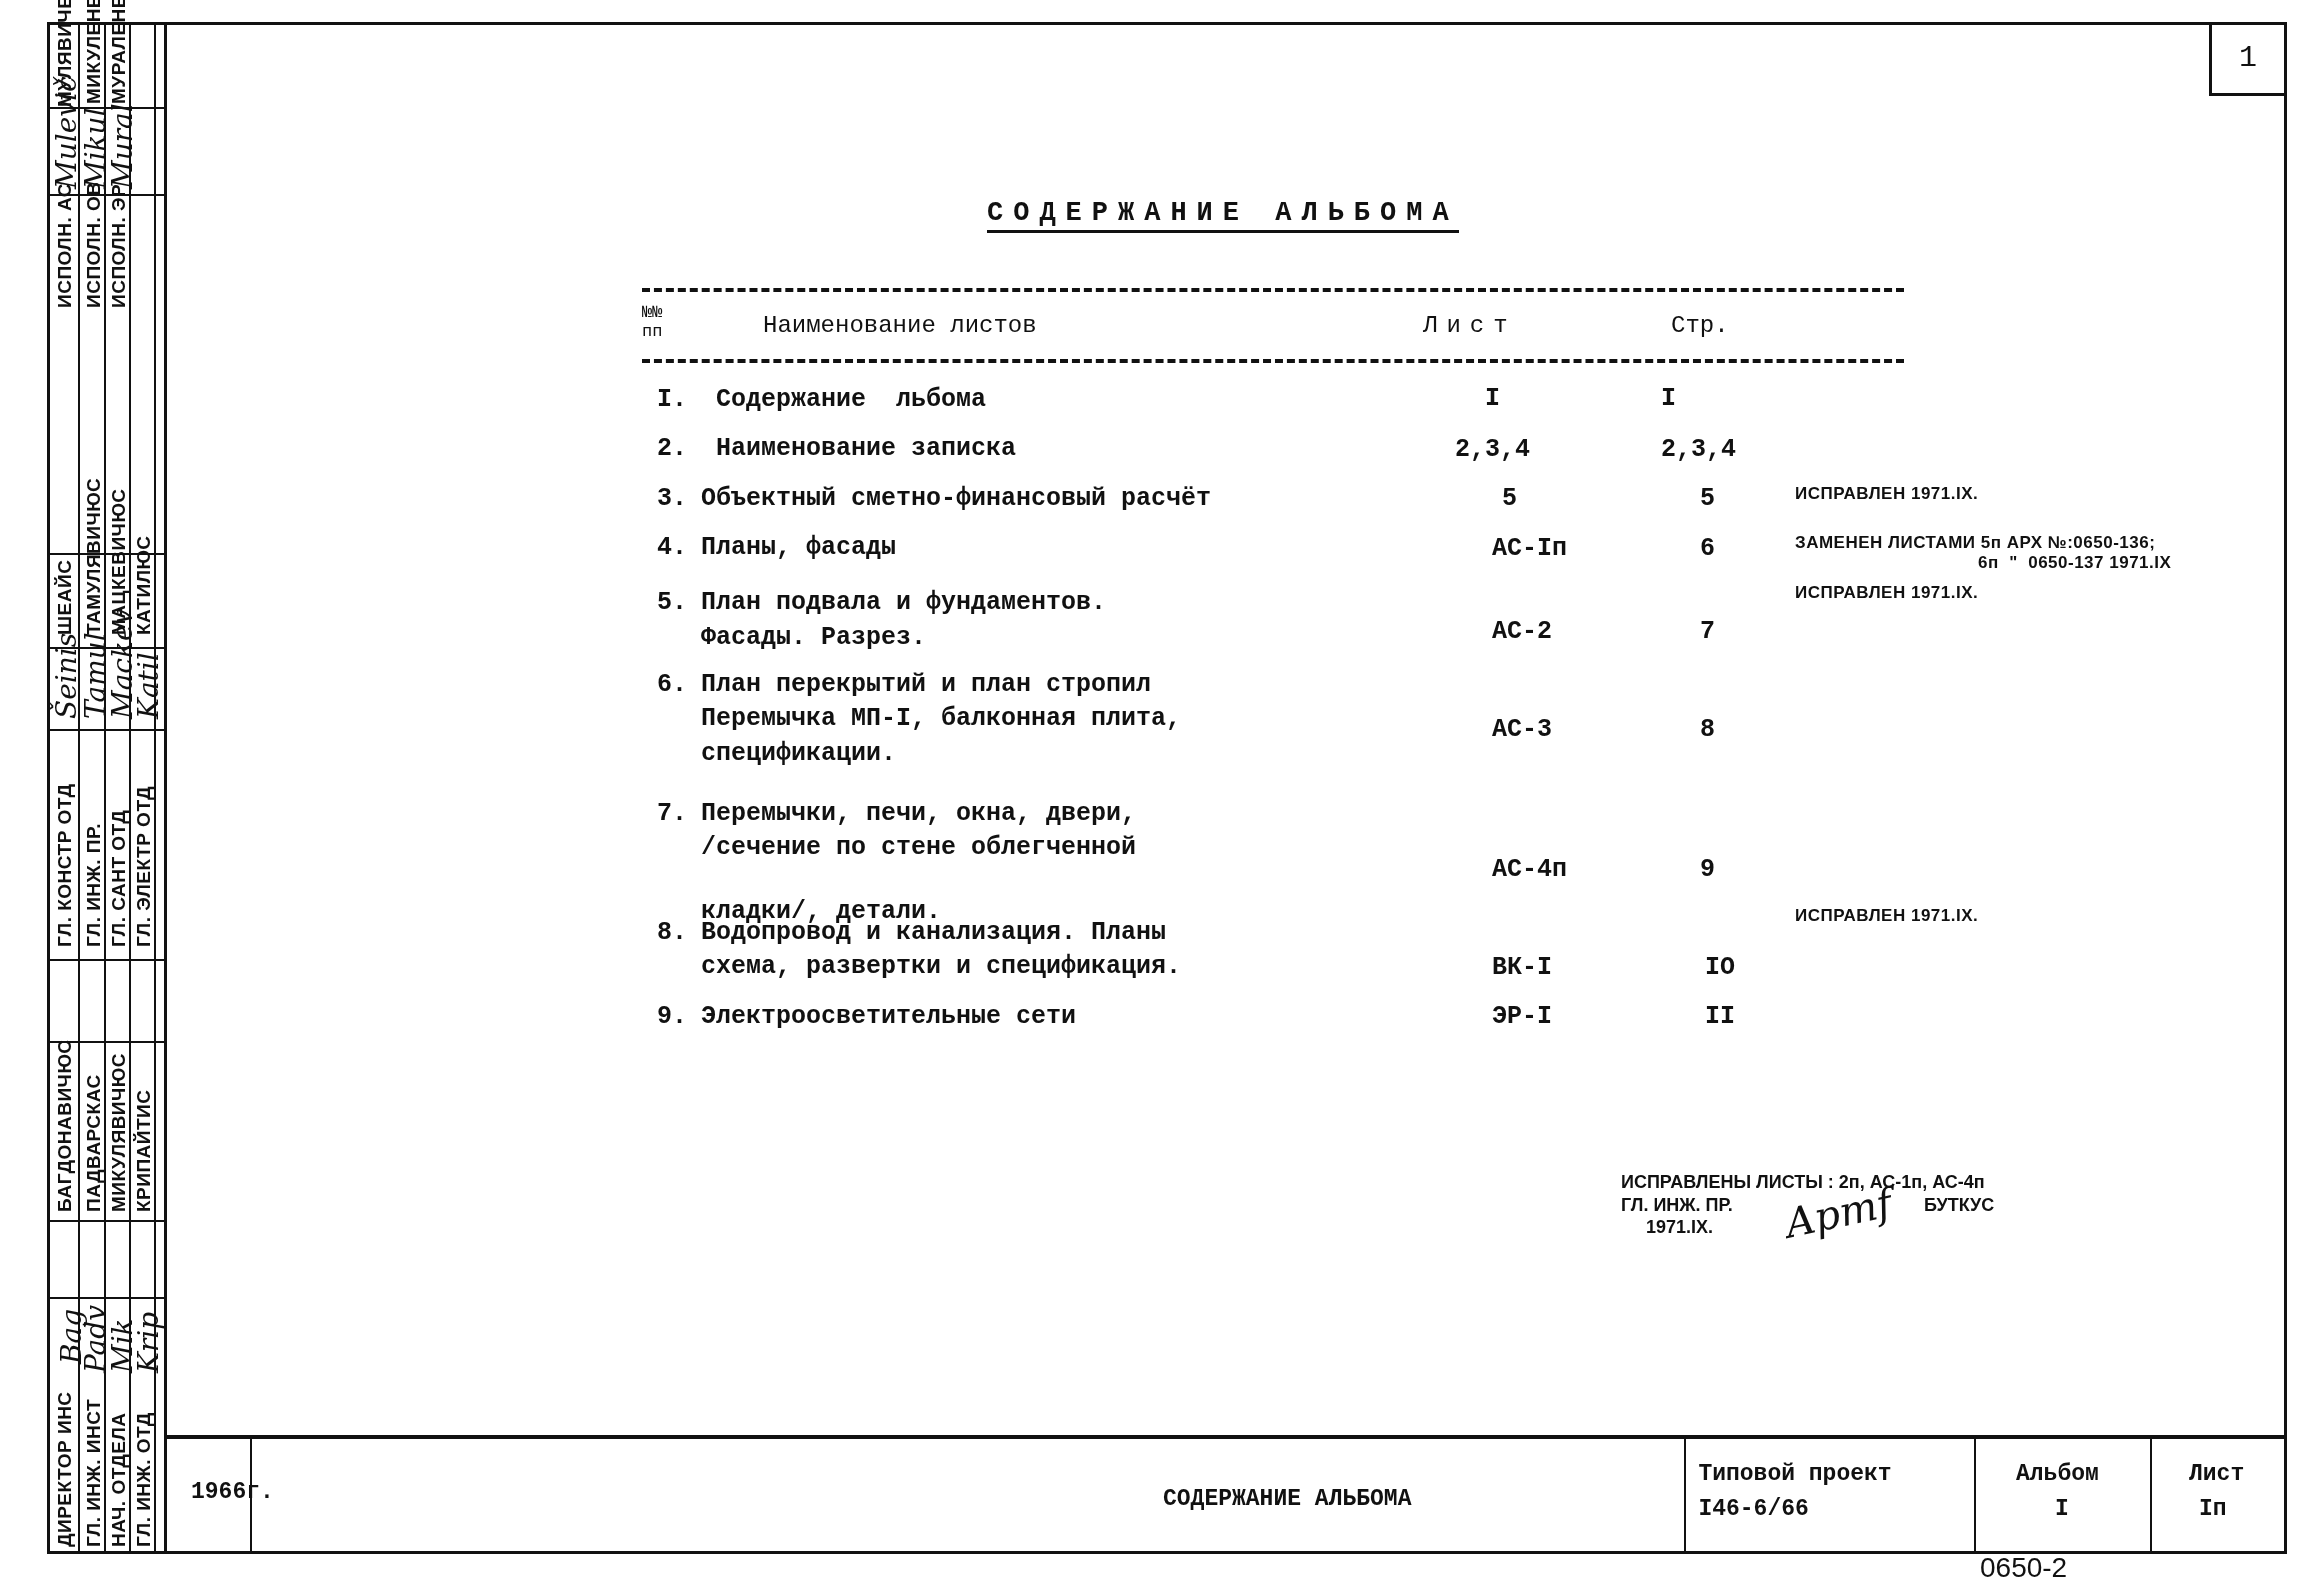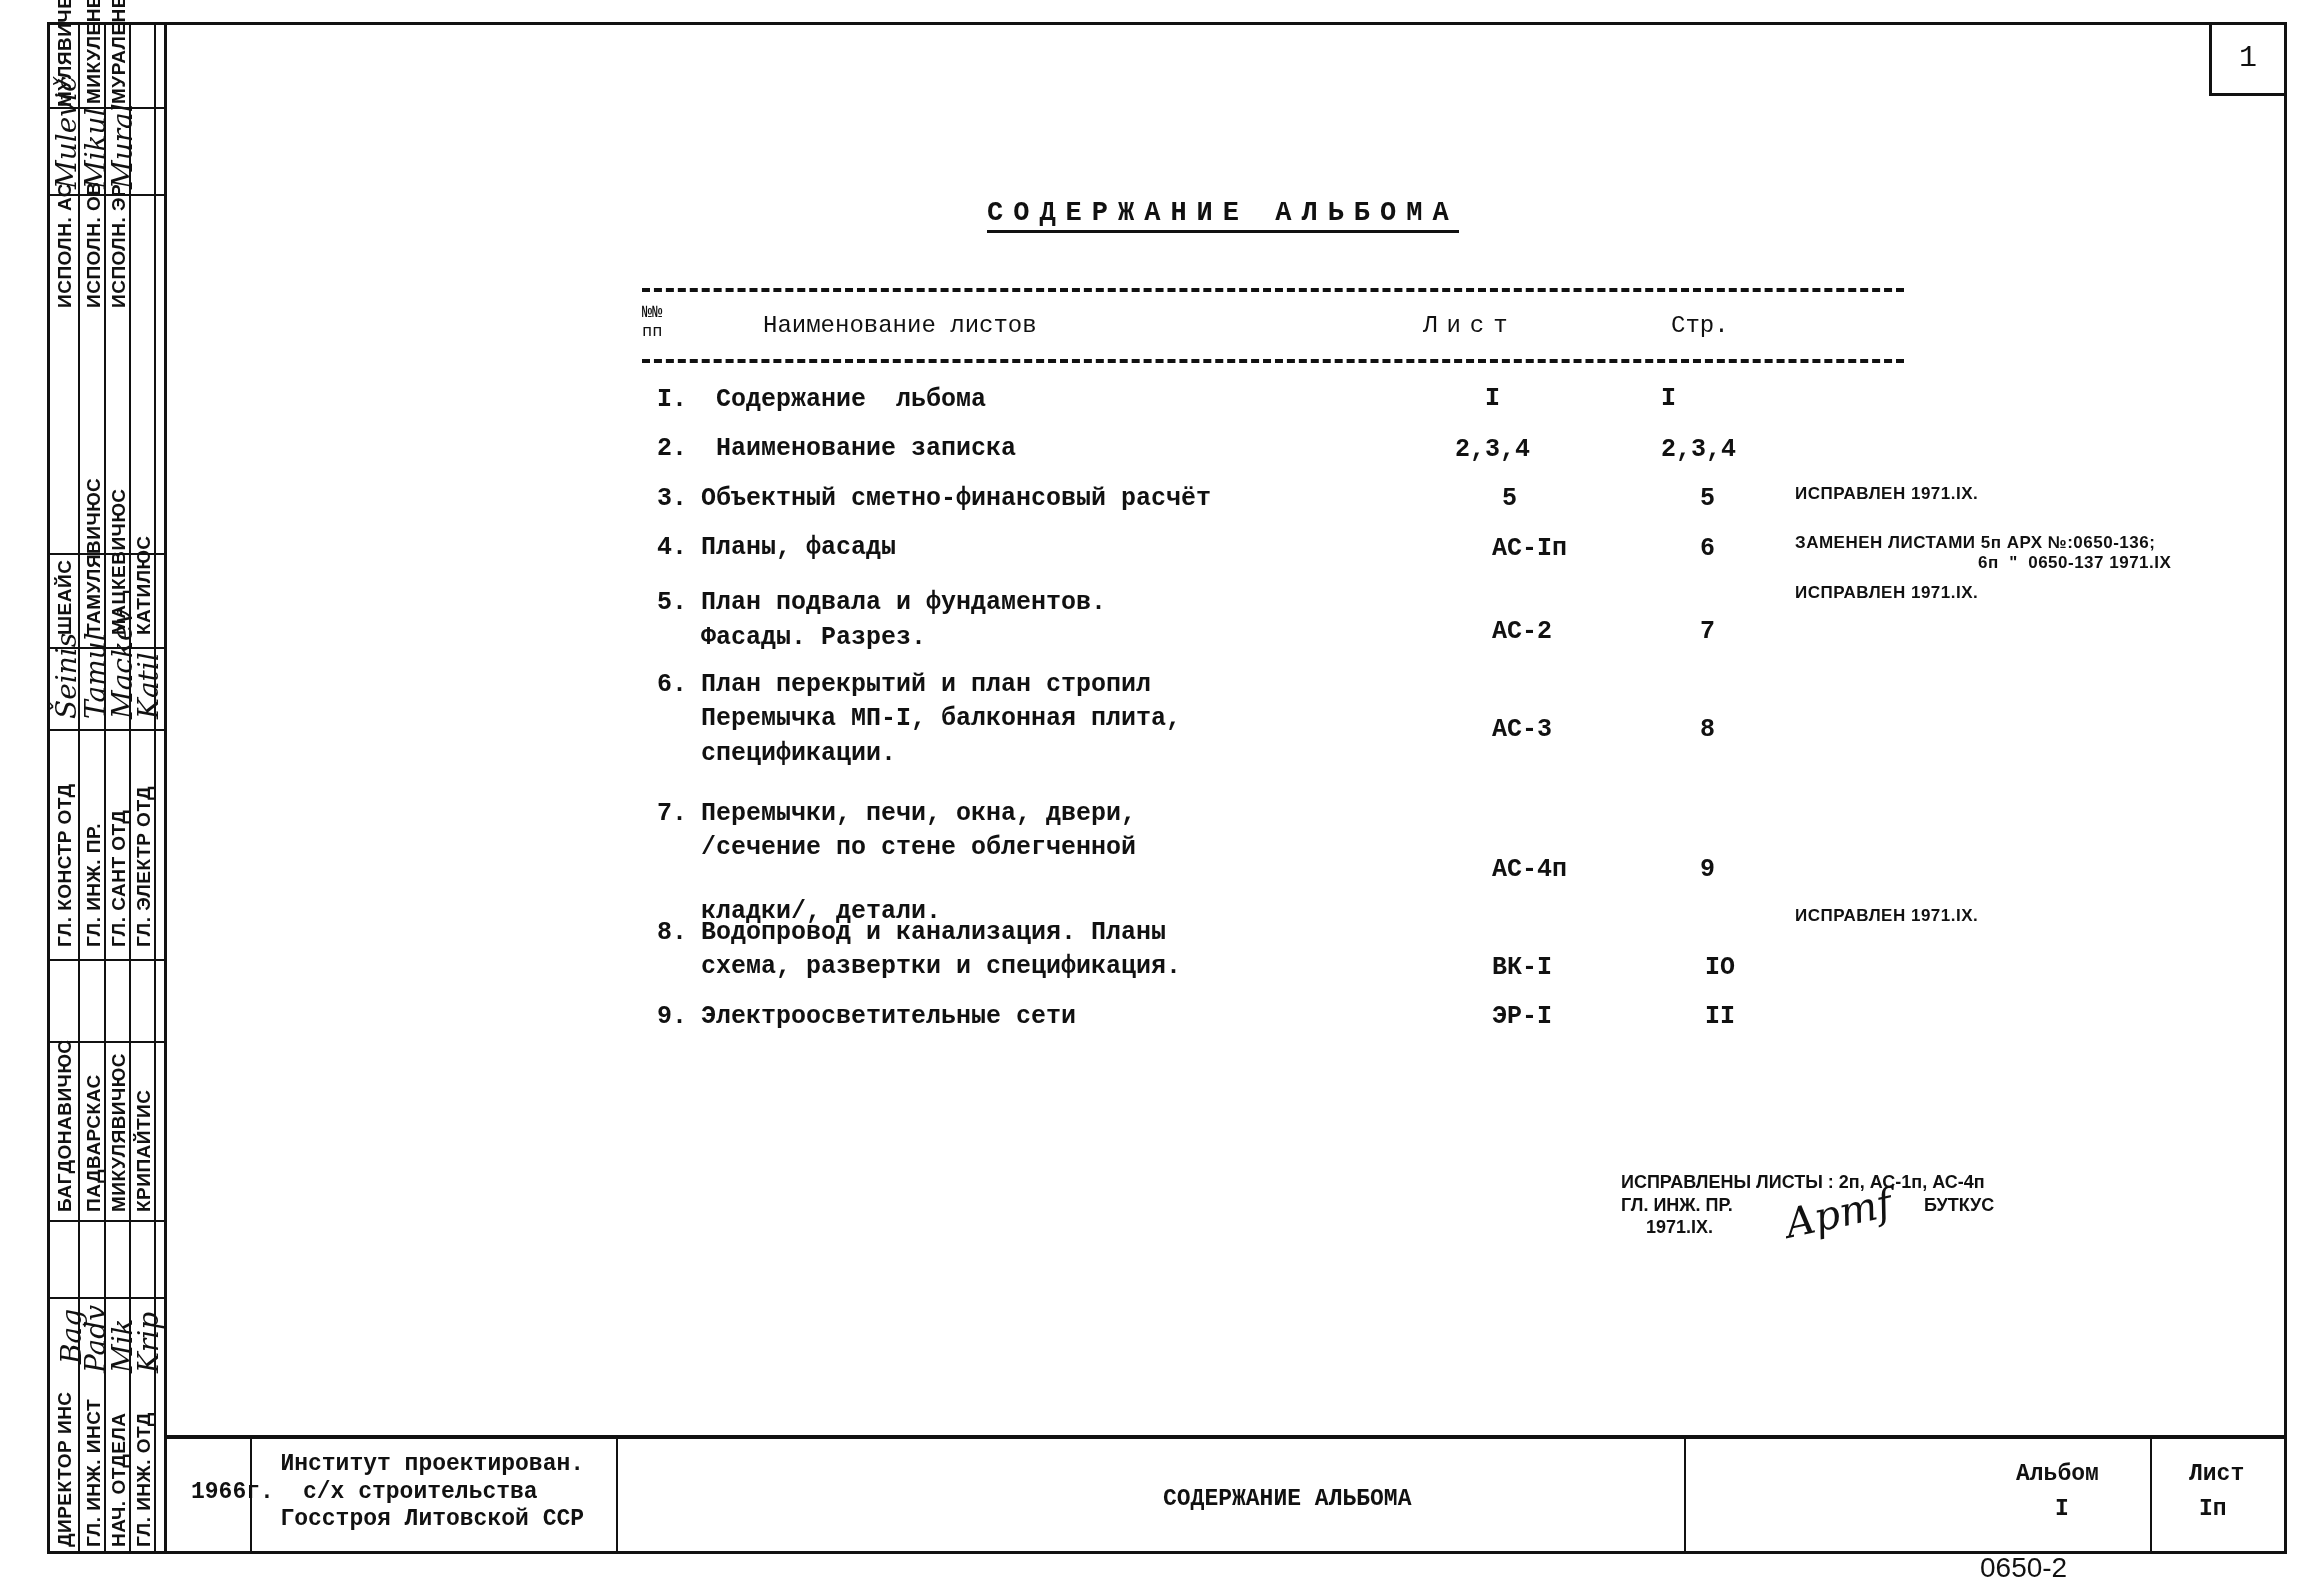--- a/index.html
+++ b/index.html
@@ -167,27 +167,26 @@
 <div class="abs stamp" style="left:1621px;top:1172px">ИСПРАВЛЕНЫ ЛИСТЫ : 2п, АС-1п, АС-4п</div>
 <div class="abs stamp" style="left:1621px;top:1195px">ГЛ. ИНЖ. ПР.</div>
 <div class="abs stamp" style="left:1646px;top:1217px">1971.IX.</div>
 <div class="abs" style="left:1785px;top:1190px;font-family:'DejaVu Serif',serif;font-style:italic;font-size:40px;transform:rotate(-12deg)">Apmf</div>
 <div class="abs stamp" style="left:1924px;top:1195px">БУТКУС</div>
 
 <div id="tb" class="abs">
   <div class="tb-cell" style="left:0;width:88px">
     <span class="tb-txt" style="left:27px;top:40px">1966г.</span>
   </div>
-  <div class="tb-cell" style="left:104px;width:350px">
-    <span class="tb-txt" style="left:12.4px;top:12.4px">Институт проектирован.</span>
-    <span class="tb-txt" style="left:35px;top:40px">с/х строительства</span>
-    <span class="tb-txt" style="left:12.4px;top:67px">Госстроя Литовской ССР</span>
-  </div>
   <div class="tb-cell" style="left:860px;width:662px">
     <span class="tb-txt" style="left:139px;top:47px">СОДЕРЖАНИЕ АЛЬБОМА</span>
+  </div>
+  <div class="tb-cell" style="left:1522px;width:290px">
+    <span class="tb-txt" style="left:12.4px;top:22px">Типовой проект</span>
+    <span class="tb-txt" style="left:12.4px;top:57px">I46-6/66</span>
   </div>
   <div class="tb-cell" style="left:1812px;width:176px">
     <span class="tb-txt" style="left:40px;top:22px">Альбом</span>
     <span class="tb-txt" style="left:79px;top:57px">I</span>
   </div>
   <div class="tb-cell" style="left:1988px;width:135px;border-right:none">
     <span class="tb-txt" style="left:37px;top:22px">Лист</span>
     <span class="tb-txt" style="left:47px;top:57px">Iп</span>
   </div>
 </div>

